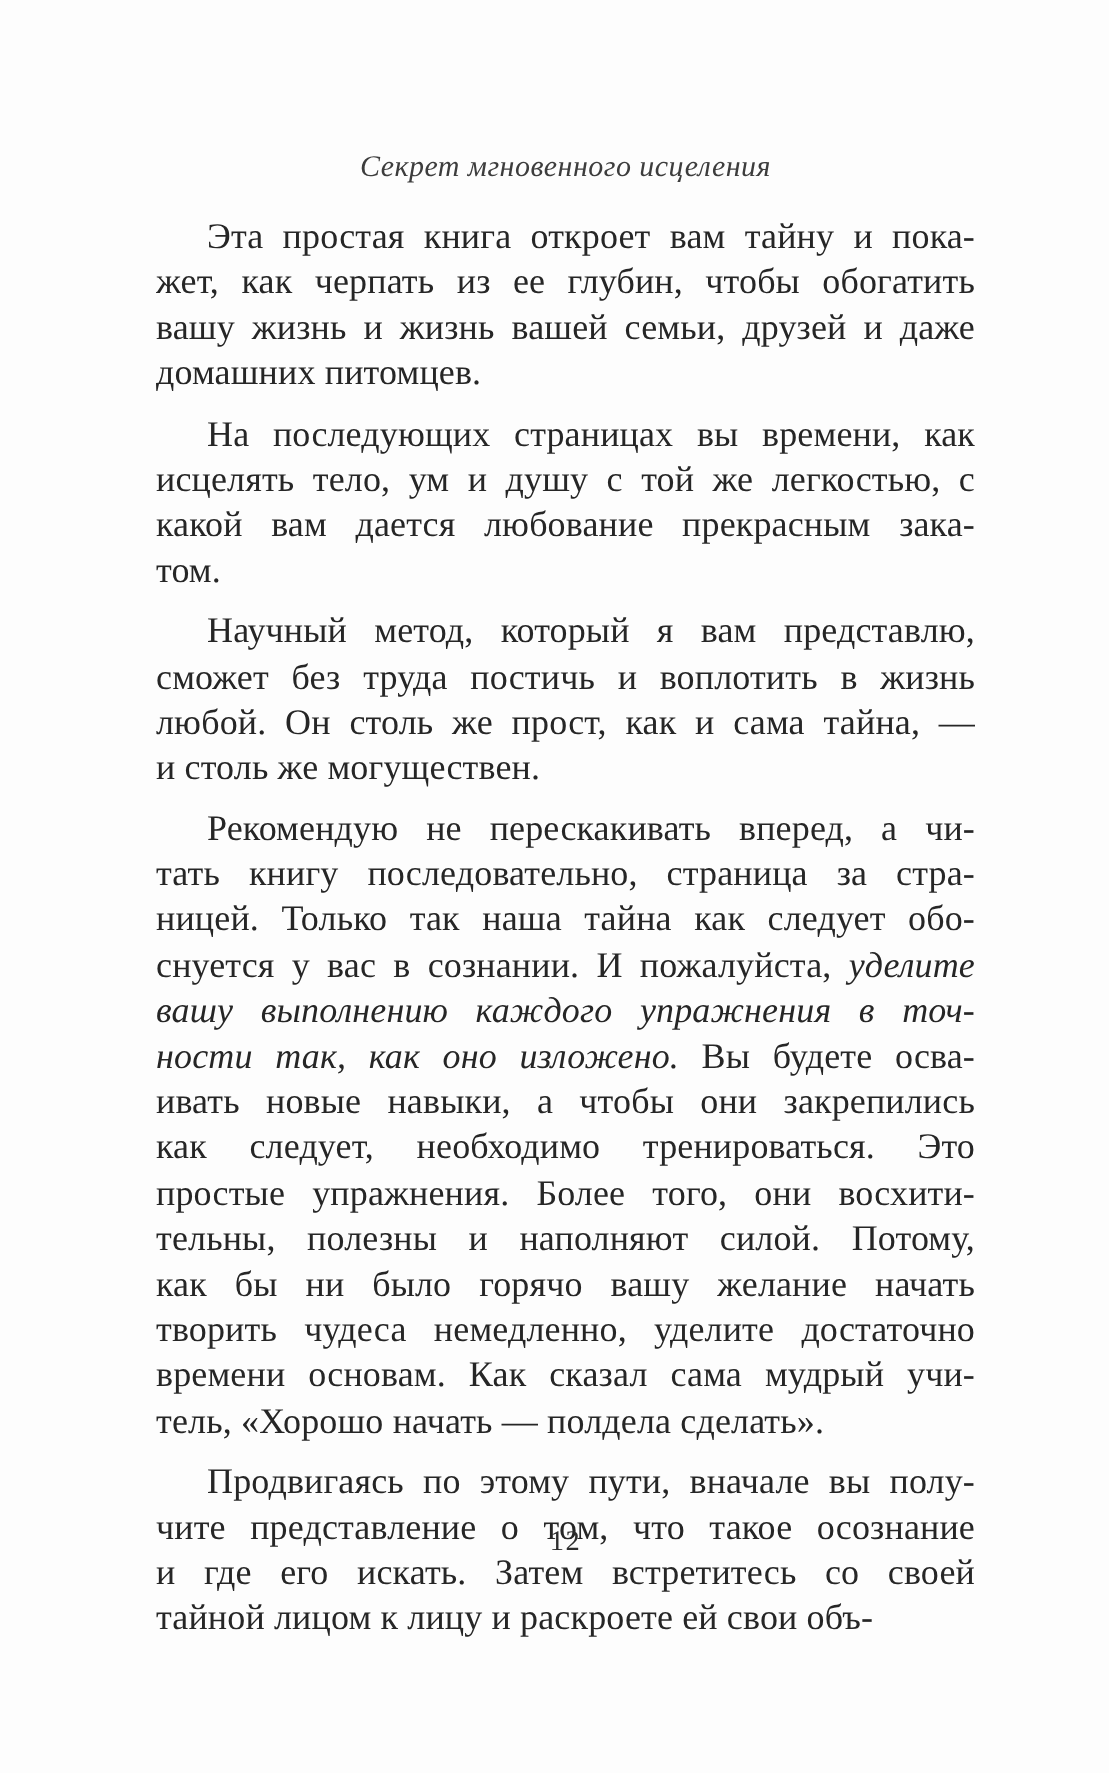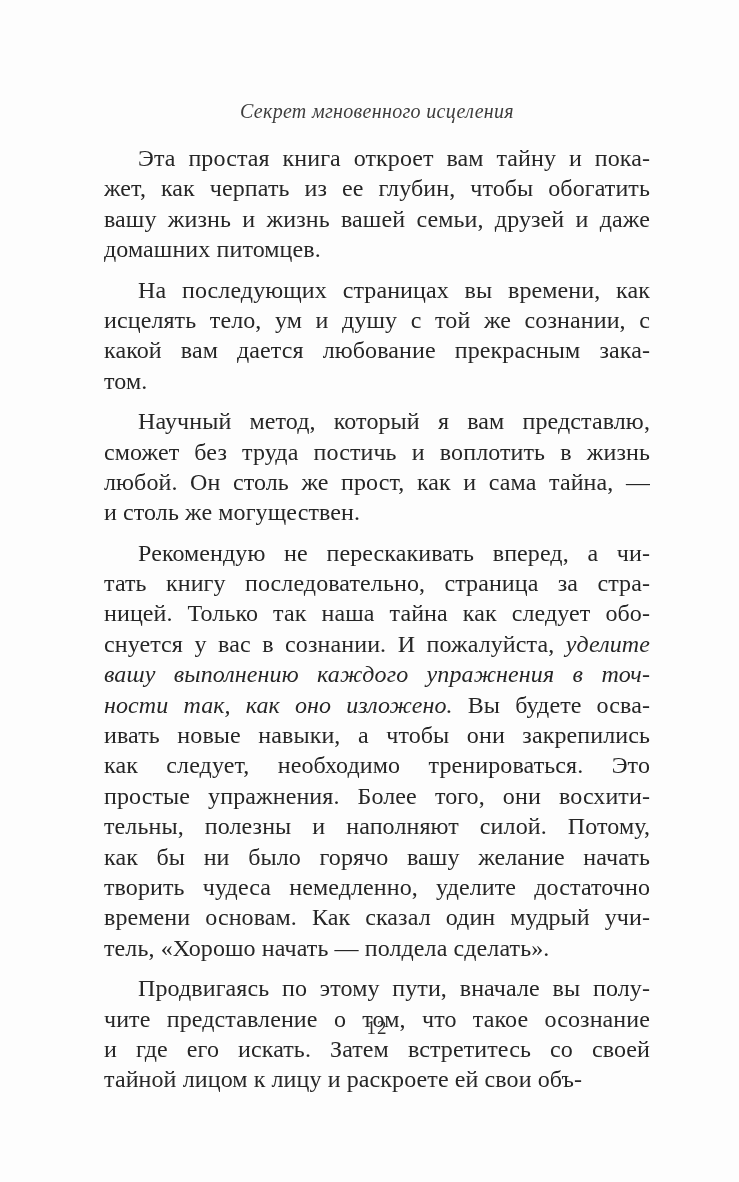--- a/index.html
+++ b/index.html
@@ -66,21 +66,21 @@
 
   <div class="body-text">
       <div class="paragraph">
         <div class="line first just"><span>Эта простая книга откроет вам тайну и пока-</span></div>
         <div class="line just"><span>жет, как черпать из ее глубин, чтобы обогатить</span></div>
         <div class="line just"><span>вашу жизнь и жизнь вашей семьи, друзей и даже</span></div>
         <div class="line"><span>домашних питомцев.</span></div>
       </div>
       <div class="paragraph">
         <div class="line first just"><span>На последующих страницах вы времени, как</span></div>
-        <div class="line just"><span>исцелять тело, ум и душу с той же сознании, с</span></div>
+        <div class="line just"><span>исцелять тело, ум и душу с той же легкостью, с</span></div>
         <div class="line just"><span>какой вам дается любование прекрасным зака-</span></div>
         <div class="line"><span>том.</span></div>
       </div>
       <div class="paragraph">
         <div class="line first just"><span>Научный метод, который я вам представлю,</span></div>
         <div class="line just"><span>сможет без труда постичь и воплотить в жизнь</span></div>
         <div class="line just"><span>любой. Он столь же прост, как и сама тайна, —</span></div>
         <div class="line"><span>и столь же могуществен.</span></div>
       </div>
       <div class="paragraph">
@@ -89,21 +89,21 @@
         <div class="line just"><span>ницей. Только так наша тайна как следует обо-</span></div>
         <div class="line just"><span>снуется у вас в сознании. И пожалуйста, </span><span class="it">уделите</span></div>
         <div class="line just"><span class="it">вашу выполнению каждого упражнения в точ-</span></div>
         <div class="line just"><span class="it">ности так, как оно изложено.</span><span> Вы будете осва-</span></div>
         <div class="line just"><span>ивать новые навыки, а чтобы они закрепились</span></div>
         <div class="line just"><span>как следует, необходимо тренироваться. Это</span></div>
         <div class="line just"><span>простые упражнения. Более того, они восхити-</span></div>
         <div class="line just"><span>тельны, полезны и наполняют силой. Потому,</span></div>
         <div class="line just"><span>как бы ни было горячо вашу желание начать</span></div>
         <div class="line just"><span>творить чудеса немедленно, уделите достаточно</span></div>
-        <div class="line just"><span>времени основам. Как сказал один мудрый учи-</span></div>
+        <div class="line just"><span>времени основам. Как сказал сама мудрый учи-</span></div>
         <div class="line"><span>тель, «Хорошо начать — полдела сделать».</span></div>
       </div>
       <div class="paragraph">
         <div class="line first just"><span>Продвигаясь по этому пути, вначале вы полу-</span></div>
         <div class="line just"><span>чите представление о том, что такое осознание</span></div>
         <div class="line just"><span>и где его искать. Затем встретитесь со своей</span></div>
         <div class="line"><span>тайной лицом к лицу и раскроете ей свои объ-</span></div>
       </div>
     </div>
 

